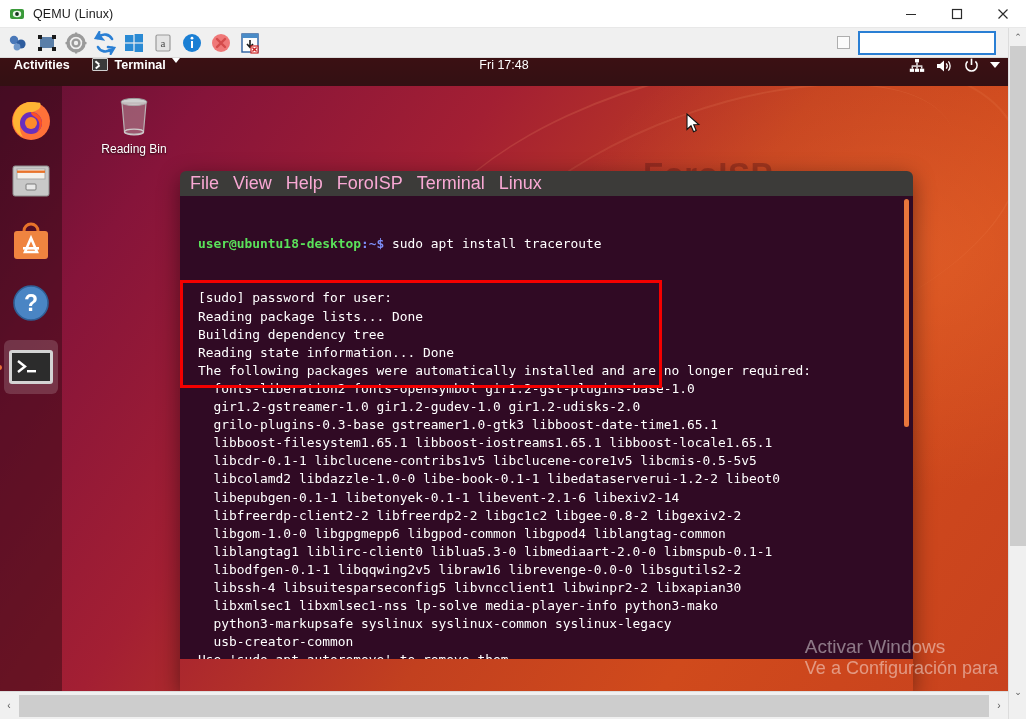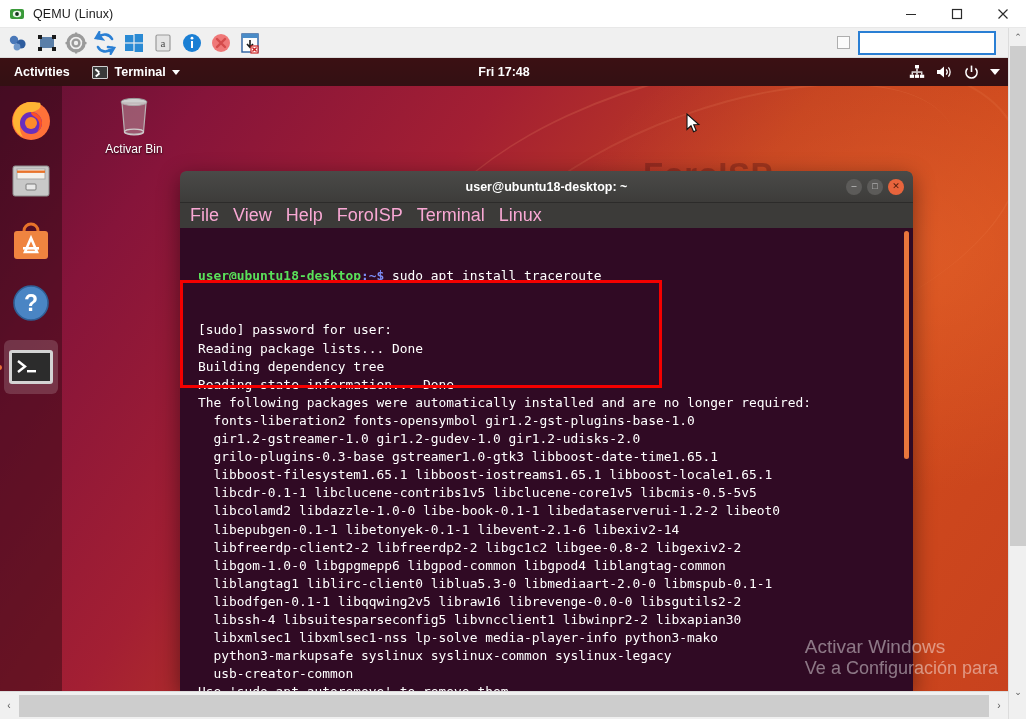--- a/index.html
+++ b/index.html
@@ -80,21 +80,21 @@
     border-top: 2px solid rgba(255,170,120,0.12);
     transform: rotate(-20deg);
     pointer-events: none;
   }
 
   
   .top-panel {
     position: absolute; left: 0; top: 0; width: 1008px; height: 28px;
     background: rgba(44,12,14,0.78);
     background: linear-gradient(#3b1013, #331013);
-    display: flex; align-items: center; color: #ffffff;
+    display: flex; color: #ffffff;
     font-size: 12.5px; font-weight: bold;
   }
   .tp-activities { margin-left: 14px; }
   .tp-appicon {
     width: 16px; height: 13px; margin-left: 22px; margin-right: 7px;
     background: #3a3a3a; border: 1px solid #cfcfcf; border-radius: 1px;
     position: relative; flex: none;
   }
   .tp-appicon:before {
     content: ""; position: absolute; left: 2px; top: 3px;
@@ -107,21 +107,21 @@
     transform: rotate(-40deg);
   }
   .tp-appname { }
   .tp-caret {
     margin-left: 6px; width: 0; height: 0;
     border-left: 4px solid transparent; border-right: 4px solid transparent;
     border-top: 5px solid #ffffff;
   }
   .tp-clock {
     position: absolute; left: 0; right: 0; text-align: center;
-    font-size: 12.5px; font-weight: bold; color: #fff; pointer-events: none;
+    font-size: 12.5px; font-weight: normal; color: #fff; pointer-events: none;
   }
   .tp-right {
     position: absolute; right: 8px; display: flex; align-items: center; gap: 11px;
   }
   .tp-right svg { display: block; }
 
   
   .dock {
     position: absolute; left: 0; top: 28px; width: 62px; height: 605px;
     background: rgba(32,8,12,0.42);
@@ -447,34 +447,26 @@
     </div>
 
     <div class="desk-icon">
       <div class="trash-can">
         <svg width="40" height="44" viewBox="0 0 40 44">
           <ellipse cx="20" cy="8" rx="13" ry="3.6" fill="#cfcfcf" stroke="#9a9a9a"></ellipse>
           <path d="M8 9 L10.5 38 A10 3 0 0 0 29.5 38 L32 9 Z" fill="rgba(200,180,185,0.42)" stroke="#b9b2b4" stroke-width="1.2"></path>
           <ellipse cx="20" cy="38" rx="9.6" ry="2.8" fill="none" stroke="#cfcbcc" stroke-width="1.2"></ellipse>
         </svg>
       </div>
-      <div>Activar Bin</div>
+      <div>Reading Bin</div>
     </div>
 
     <div class="foroisp">ForoISP</div>
 
     <div class="term">
-      <div class="term-title">
-        <div class="term-title-text">user@ubuntu18-desktop: ~</div>
-        <div class="term-btns">
-          <div class="tbn min">–</div>
-          <div class="tbn max">□</div>
-          <div class="tbn cls">✕</div>
-        </div>
-      </div>
       <div class="term-menu">
         <span>File</span>
         <span>View</span>
         <span>Help</span>
         <span>ForoISP</span>
         <span>Terminal</span>
         <span>Linux</span>
       </div>
       <div class="term-body">
         <div class="term-text">

